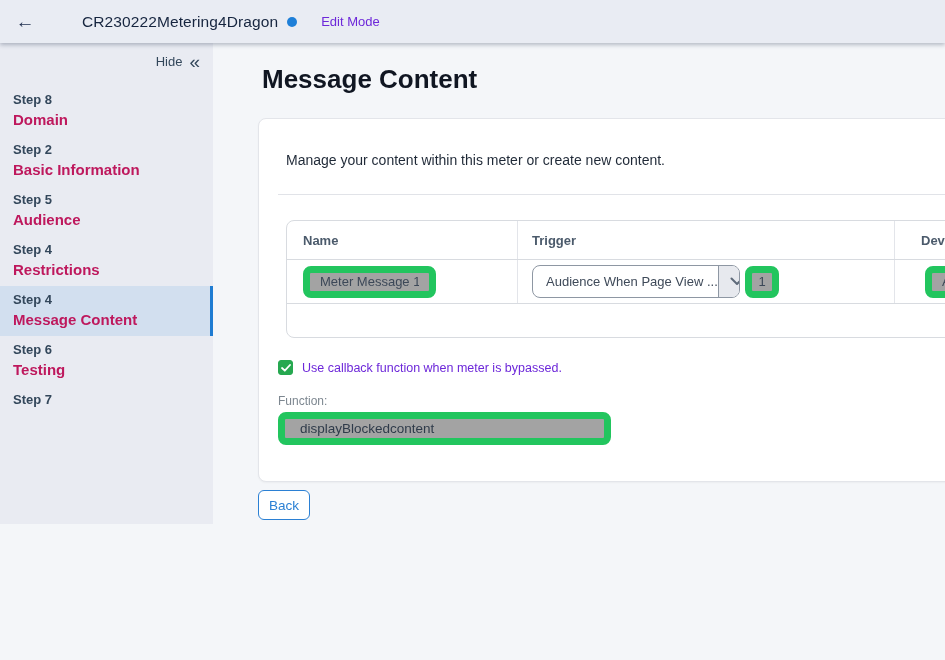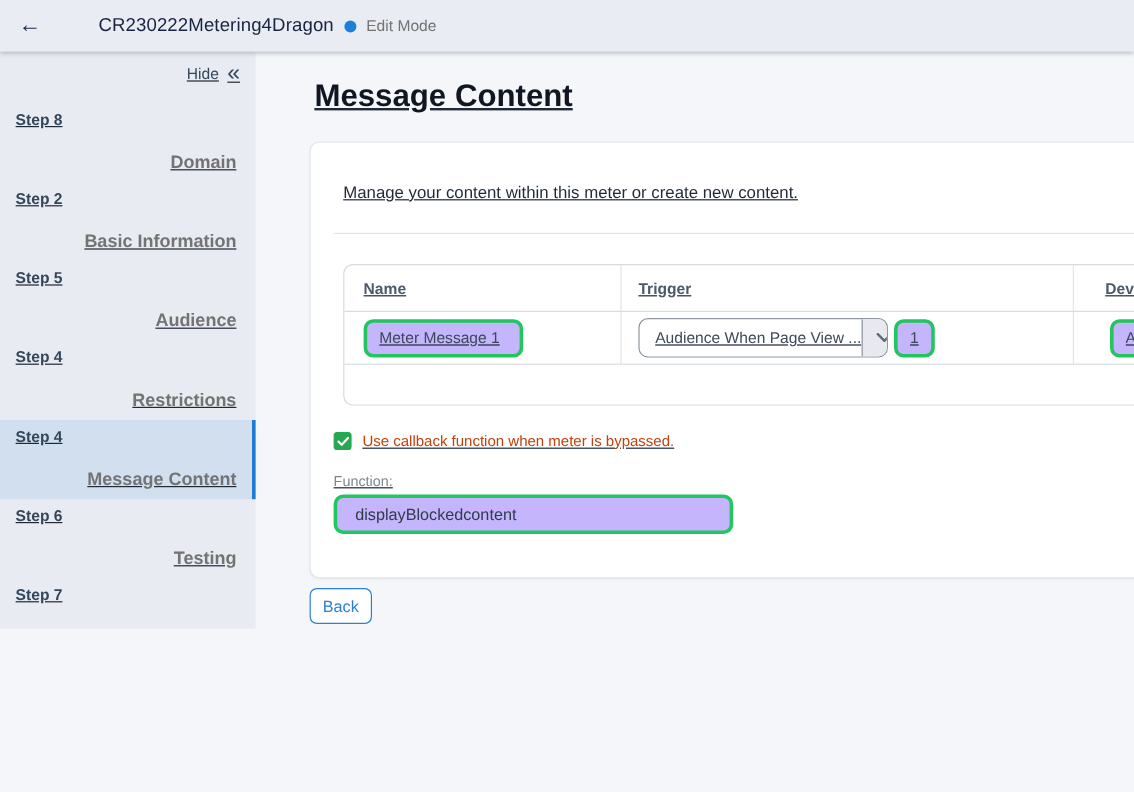--- a/index.html
+++ b/index.html
@@ -35,27 +35,27 @@
     color: #16253f;
     letter-spacing: 0.1px;
   }
   .mode-dot {
     width: 10px; height: 10px;
     border-radius: 50%;
     background: #1e7fd8;
     margin-left: 9px;
   }
   .mode-label {
-    margin-left: 8px;
-    font-size: 13px;
-    color: #737373;
-  }
-
-  
-  .layout { display: flex; height: 481px; text-decoration: underline; }
+    margin-left: 24px;
+    font-size: 13px;
+    color: #6d28d9;
+  }
+
+  
+  .layout { display: flex; height: 481px; }
 
   
   .sidebar {
     width: 213px;
     flex: 0 0 213px;
     background: #e9ebf2;
     height: 100%;
   }
   .hide-toggle {
     display: flex;
@@ -80,24 +80,23 @@
   }
   .step-label {
     font-size: 13px;
     font-weight: 600;
     color: #33475b;
     line-height: 16px;
   }
   .step-name {
     font-size: 15px;
     font-weight: 700;
-    color: #737373;
+    color: #be185d;
     line-height: 19px;
-    margin-top: 18px;
-    text-align: right;
+    margin-top: 2px;
   }
 
   
   .main {
     flex: 1;
     padding: 20px 0 0 45px;
     overflow: hidden;
   }
   .page-title {
     margin-left: 4px;
@@ -145,28 +144,28 @@
     font-size: 13px;
     font-weight: 700;
     color: #4b5a6b;
     text-align: center;
   }
   .t-head .col-name .th-text { padding-left: 16px; }
   .t-head .col-trigger .th-text { padding-left: 14px; }
   .t-head .col-device .th-text { padding-left: 26px; }
 
   .text-input {
-    border: 3px solid #22c55e;
+    border: 7px solid #22c55e;
     border-radius: 8px;
     height: 32px;
     font-family: "Liberation Sans", sans-serif;
     font-size: 13px;
     color: #3c4858;
     padding: 0 10px;
-    background: #c4b5fd;
+    background: #a3a3a3;
     outline: none;
   }
   .name-input { margin-left: 16px; width: 133px; }
   .count-input { margin-left: 5px; width: 34px; text-align: center; padding: 0; }
   .device-input { margin-left: 30px; width: 90px; }
 
   .select {
     margin-left: 14px;
     width: 208px;
     height: 33px;
@@ -210,21 +209,21 @@
     border-radius: 3px;
     background: #fff;
     display: flex;
     align-items: center;
     justify-content: center;
     cursor: pointer;
   }
   .checkbox.checked { background: #26a850; border-color: #26a850; }
   .checkbox-label {
     font-size: 12.5px;
-    color: #c2410c;
+    color: #6d28d9;
   }
   .function-label {
     margin-top: 19px;
     font-size: 12px;
     color: #7d8790;
   }
   .function-input {
     margin-top: 4px;
     width: 333px;
     height: 33px;

